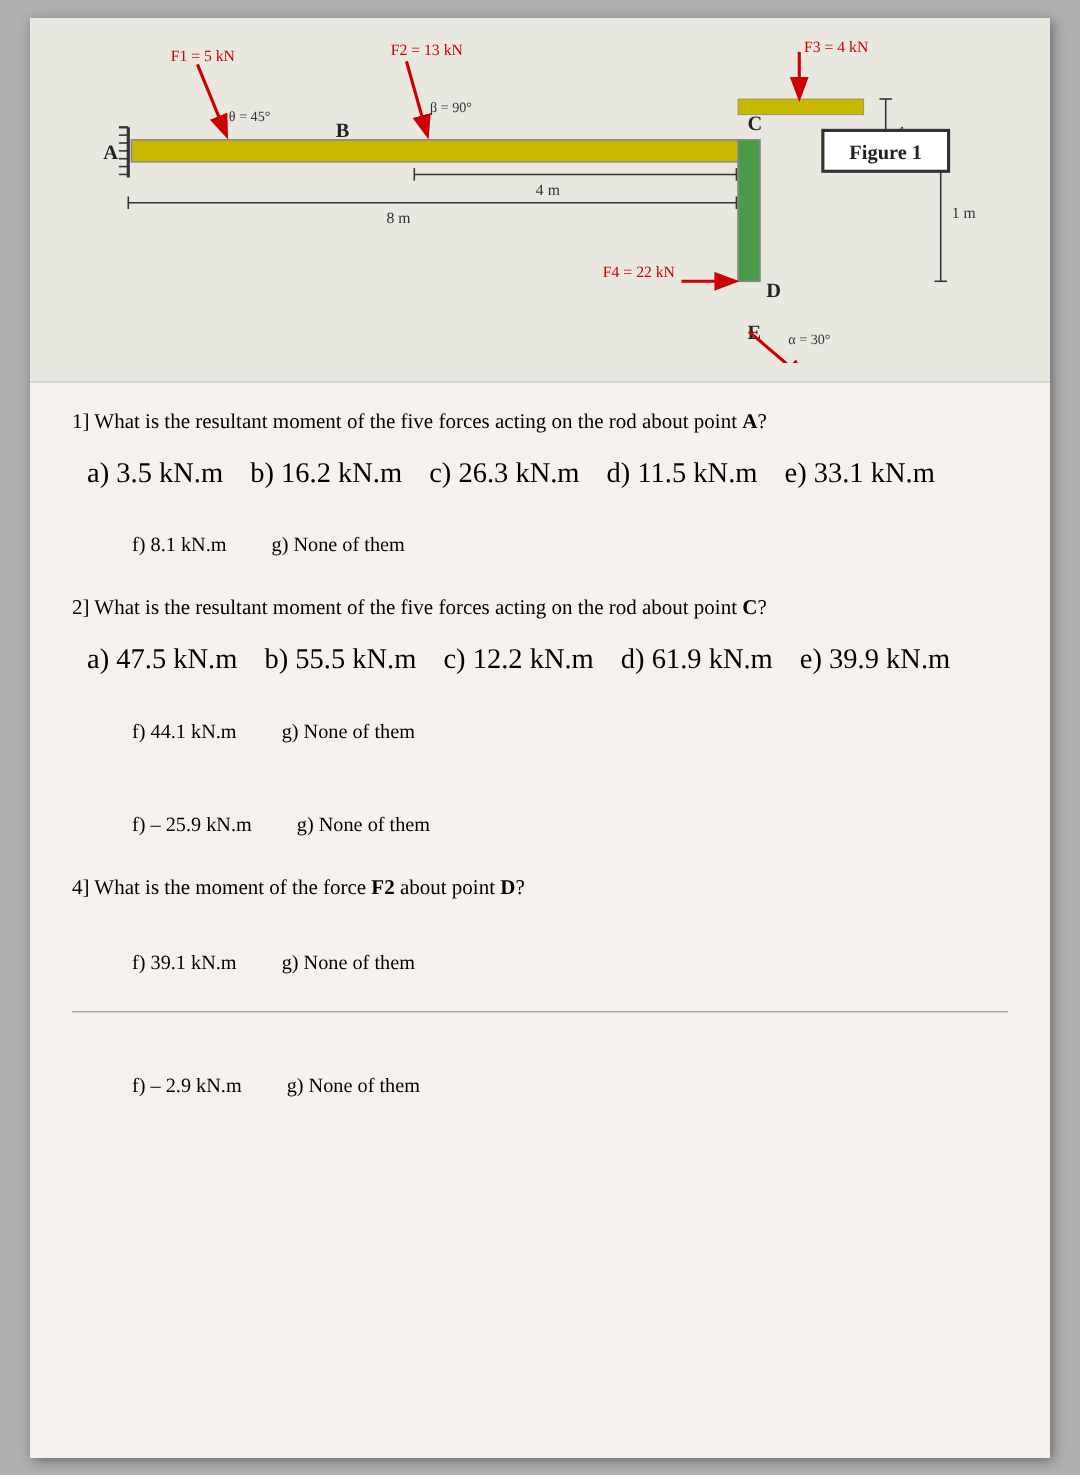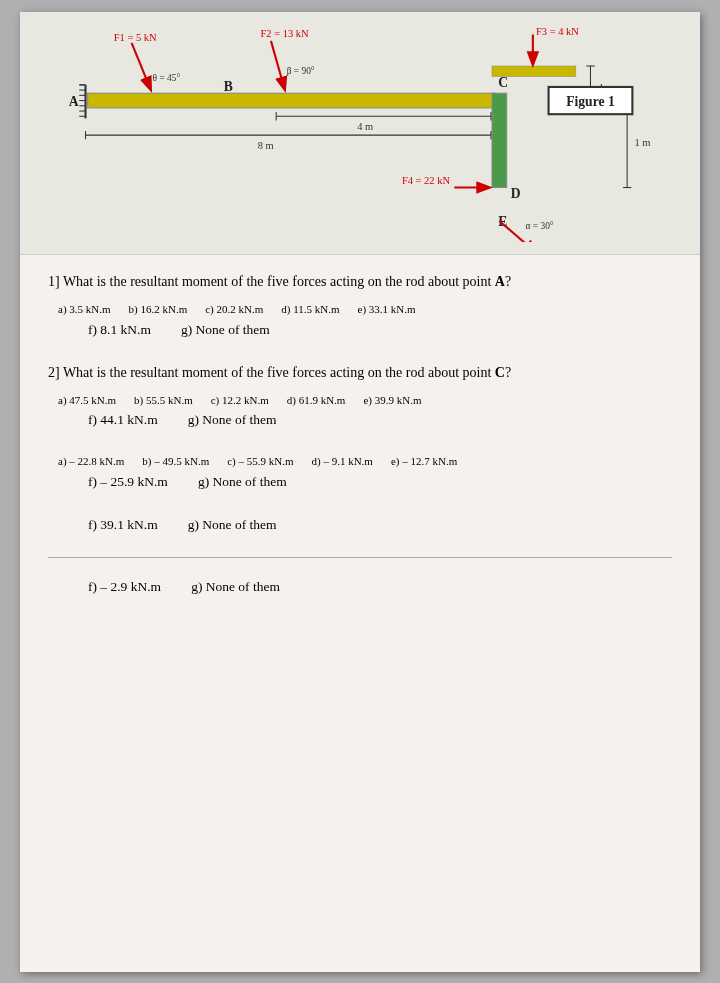--- a/index.html
+++ b/index.html
@@ -46,39 +46,40 @@
     .question-text {
       font-size: 14px;
       margin-bottom: 8px;
       line-height: 1.5;
     }
     .question-text strong { font-weight: bold; }
     .answers-row {
       display: flex;
       flex-wrap: wrap;
       gap: 4px 0;
-      font-size: 11px;
+      font-size: 19px;
       line-height: 1.7;
       padding-left: 10px;
     }
     .answer-item {
       margin-right: 18px;
       white-space: nowrap;
     }
     .answers-row-2 {
       display: flex;
       flex-wrap: wrap;
       gap: 0;
       font-size: 13.5px;
       line-height: 1.7;
       padding-left: 40px;
     }
     .answer-item-2 {
       margin-right: 30px;
       white-space: nowrap;
+      margin-top: 20px;
     }
     hr.divider {
       border: none;
       border-top: 1px solid #aaa;
       margin: 12px 0 18px 0;
     }
     
     .diagram-svg {
       width: 100%;
       height: 220px;
@@ -175,21 +176,21 @@
 
   <div class="content">
 
     <div class="question-block">
       <p class="question-text">
         1] What is the resultant moment of the five forces acting on the rod about point <strong>A</strong>?
       </p>
       <div class="answers-row">
         <span class="answer-item">a) 3.5 kN.m</span>
         <span class="answer-item">b) 16.2 kN.m</span>
-        <span class="answer-item">c) 20.2 kN.m</span>
+        <span class="answer-item">c) 26.3 kN.m</span>
         <span class="answer-item">d) 11.5 kN.m</span>
         <span class="answer-item">e) 33.1 kN.m</span>
       </div>
       <div class="answers-row-2">
         <span class="answer-item-2">f) 8.1 kN.m</span>
         <span class="answer-item-2">g) None of them</span>
       </div>
     </div>
 
     <div class="question-block">
@@ -203,34 +204,30 @@
         <span class="answer-item">d) 61.9 kN.m</span>
         <span class="answer-item">e) 39.9 kN.m</span>
       </div>
       <div class="answers-row-2">
         <span class="answer-item-2">f) 44.1 kN.m</span>
         <span class="answer-item-2">g) None of them</span>
       </div>
     </div>
 
     <div class="question-block">
-      <div class="answers-row">
-        <span class="answer-item">a) – 22.8 kN.m</span>
-        <span class="answer-item">b) – 49.5 kN.m</span>
-        <span class="answer-item">c) – 55.9 kN.m</span>
-        <span class="answer-item">d) – 9.1 kN.m</span>
-        <span class="answer-item">e) – 12.7 kN.m</span>
-      </div>
       <div class="answers-row-2">
         <span class="answer-item-2">f) – 25.9 kN.m</span>
         <span class="answer-item-2">g) None of them</span>
       </div>
     </div>
 
     <div class="question-block">
+      <p class="question-text">
+        4] What is the moment of the force <strong>F2</strong> about point <strong>D</strong>?
+      </p>
       <div class="answers-row-2">
         <span class="answer-item-2">f) 39.1 kN.m</span>
         <span class="answer-item-2">g) None of them</span>
       </div>
     </div>
 
     <hr class="divider">
 
     <div class="question-block">
       <div class="answers-row-2">

